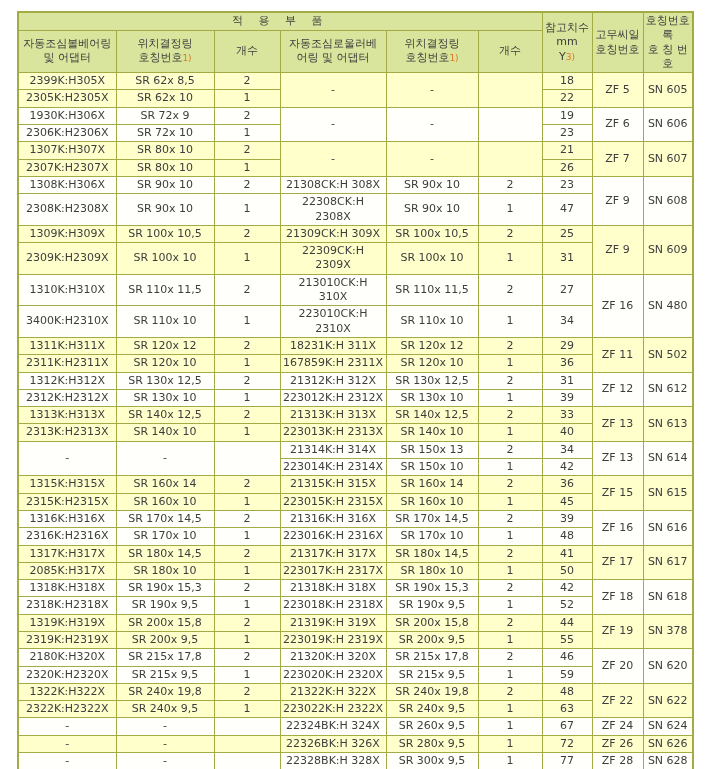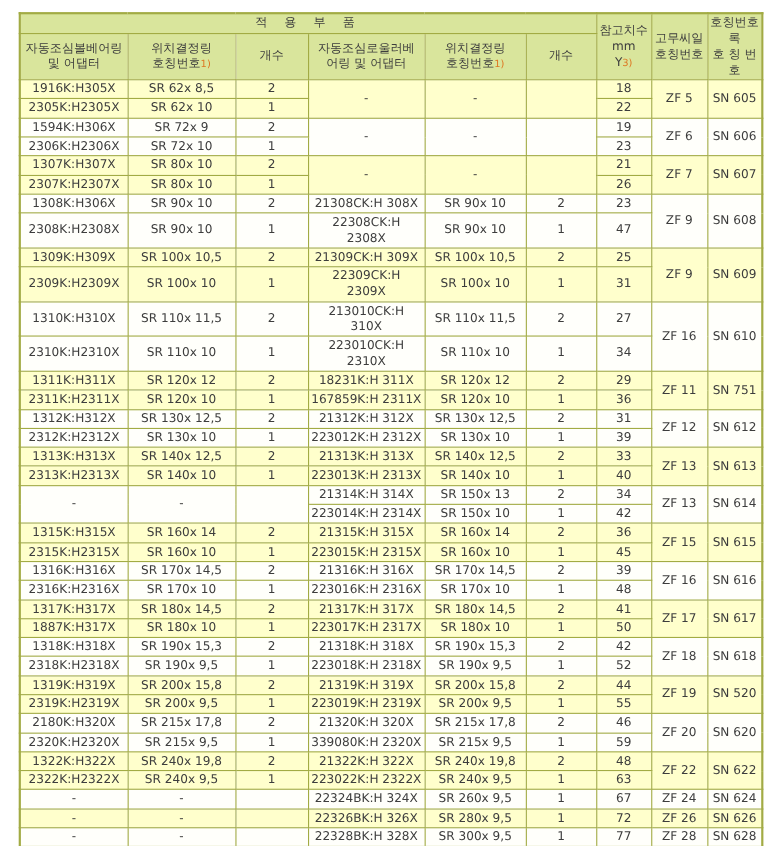--- a/index.html
+++ b/index.html
@@ -72,38 +72,38 @@
           <th>개수</th>
           <th>자동조심로울러베
 어링 및 어댑터</th>
           <th>위치결정링
 호칭번호<span class="footnote">1)</span></th>
           <th>개수</th>
         </tr>
       </thead>
     <tbody>
         <tr class="y">
-          <td rowspan="1">1916K:H305X</td>
+          <td rowspan="1">2399K:H305X</td>
           <td rowspan="1">SR 62x 8,5</td>
           <td rowspan="1">2</td>
           <td rowspan="2">-</td>
           <td rowspan="2">-</td>
           <td rowspan="2"></td>
           <td rowspan="1">18</td>
           <td rowspan="2">ZF 5</td>
           <td rowspan="2">SN 605</td>
         </tr>
         <tr class="y">
           <td rowspan="1">2305K:H2305X</td>
           <td rowspan="1">SR 62x 10</td>
           <td rowspan="1">1</td>
           <td rowspan="1">22</td>
         </tr>
         <tr class="w">
-          <td rowspan="1">1594K:H306X</td>
+          <td rowspan="1">1930K:H306X</td>
           <td rowspan="1">SR 72x 9</td>
           <td rowspan="1">2</td>
           <td rowspan="2">-</td>
           <td rowspan="2">-</td>
           <td rowspan="2"></td>
           <td rowspan="1">19</td>
           <td rowspan="2">ZF 6</td>
           <td rowspan="2">SN 606</td>
         </tr>
         <tr class="w">
@@ -174,42 +174,42 @@
         <tr class="w">
           <td rowspan="1">1310K:H310X</td>
           <td rowspan="1">SR 110x 11,5</td>
           <td rowspan="1">2</td>
           <td rowspan="1">213010CK:H
 310X</td>
           <td rowspan="1">SR 110x 11,5</td>
           <td rowspan="1">2</td>
           <td rowspan="1">27</td>
           <td rowspan="2">ZF 16</td>
-          <td rowspan="2">SN 610</td>
-        </tr>
-        <tr class="w">
-          <td rowspan="1">2310K:H2310X</td>
+          <td rowspan="2">SN 480</td>
+        </tr>
+        <tr class="w">
+          <td rowspan="1">3400K:H2310X</td>
           <td rowspan="1">SR 110x 10</td>
           <td rowspan="1">1</td>
           <td rowspan="1">223010CK:H
 2310X</td>
           <td rowspan="1">SR 110x 10</td>
           <td rowspan="1">1</td>
           <td rowspan="1">34</td>
         </tr>
         <tr class="y">
           <td rowspan="1">1311K:H311X</td>
           <td rowspan="1">SR 120x 12</td>
           <td rowspan="1">2</td>
           <td rowspan="1">18231K:H 311X</td>
           <td rowspan="1">SR 120x 12</td>
           <td rowspan="1">2</td>
           <td rowspan="1">29</td>
           <td rowspan="2">ZF 11</td>
-          <td rowspan="2">SN 751</td>
+          <td rowspan="2">SN 502</td>
         </tr>
         <tr class="y">
           <td rowspan="1">2311K:H2311X</td>
           <td rowspan="1">SR 120x 10</td>
           <td rowspan="1">1</td>
           <td rowspan="1">167859K:H 2311X</td>
           <td rowspan="1">SR 120x 10</td>
           <td rowspan="1">1</td>
           <td rowspan="1">36</td>
         </tr>
@@ -315,21 +315,21 @@
           <td rowspan="1">SR 180x 14,5</td>
           <td rowspan="1">2</td>
           <td rowspan="1">21317K:H 317X</td>
           <td rowspan="1">SR 180x 14,5</td>
           <td rowspan="1">2</td>
           <td rowspan="1">41</td>
           <td rowspan="2">ZF 17</td>
           <td rowspan="2">SN 617</td>
         </tr>
         <tr class="y">
-          <td rowspan="1">1887K:H317X</td>
+          <td rowspan="1">2085K:H317X</td>
           <td rowspan="1">SR 180x 10</td>
           <td rowspan="1">1</td>
           <td rowspan="1">223017K:H 2317X</td>
           <td rowspan="1">SR 180x 10</td>
           <td rowspan="1">1</td>
           <td rowspan="1">50</td>
         </tr>
         <tr class="w">
           <td rowspan="1">1318K:H318X</td>
           <td rowspan="1">SR 190x 15,3</td>
@@ -352,21 +352,21 @@
         </tr>
         <tr class="y">
           <td rowspan="1">1319K:H319X</td>
           <td rowspan="1">SR 200x 15,8</td>
           <td rowspan="1">2</td>
           <td rowspan="1">21319K:H 319X</td>
           <td rowspan="1">SR 200x 15,8</td>
           <td rowspan="1">2</td>
           <td rowspan="1">44</td>
           <td rowspan="2">ZF 19</td>
-          <td rowspan="2">SN 520</td>
+          <td rowspan="2">SN 378</td>
         </tr>
         <tr class="y">
           <td rowspan="1">2319K:H2319X</td>
           <td rowspan="1">SR 200x 9,5</td>
           <td rowspan="1">1</td>
           <td rowspan="1">223019K:H 2319X</td>
           <td rowspan="1">SR 200x 9,5</td>
           <td rowspan="1">1</td>
           <td rowspan="1">55</td>
         </tr>
@@ -378,21 +378,21 @@
           <td rowspan="1">SR 215x 17,8</td>
           <td rowspan="1">2</td>
           <td rowspan="1">46</td>
           <td rowspan="2">ZF 20</td>
           <td rowspan="2">SN 620</td>
         </tr>
         <tr class="w">
           <td rowspan="1">2320K:H2320X</td>
           <td rowspan="1">SR 215x 9,5</td>
           <td rowspan="1">1</td>
-          <td rowspan="1">339080K:H 2320X</td>
+          <td rowspan="1">223020K:H 2320X</td>
           <td rowspan="1">SR 215x 9,5</td>
           <td rowspan="1">1</td>
           <td rowspan="1">59</td>
         </tr>
         <tr class="y">
           <td rowspan="1">1322K:H322X</td>
           <td rowspan="1">SR 240x 19,8</td>
           <td rowspan="1">2</td>
           <td rowspan="1">21322K:H 322X</td>
           <td rowspan="1">SR 240x 19,8</td>

